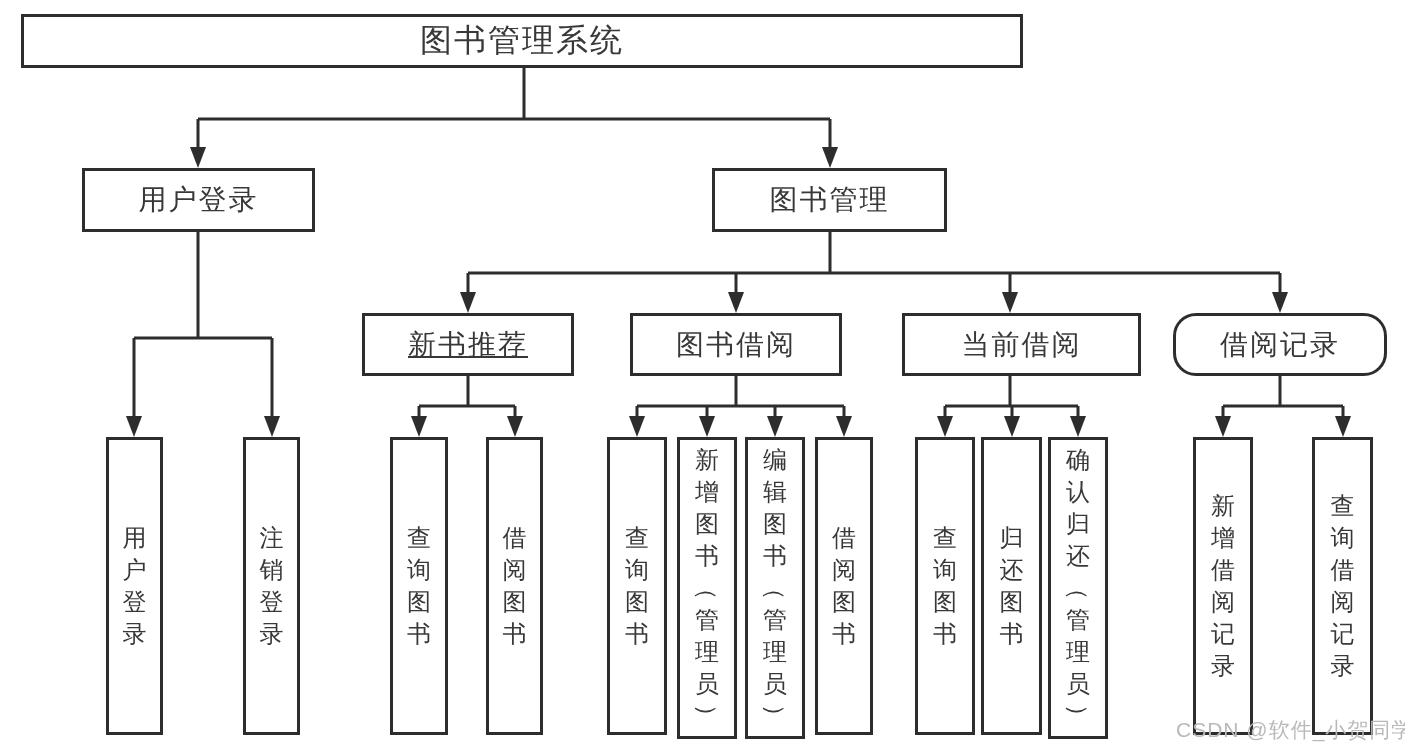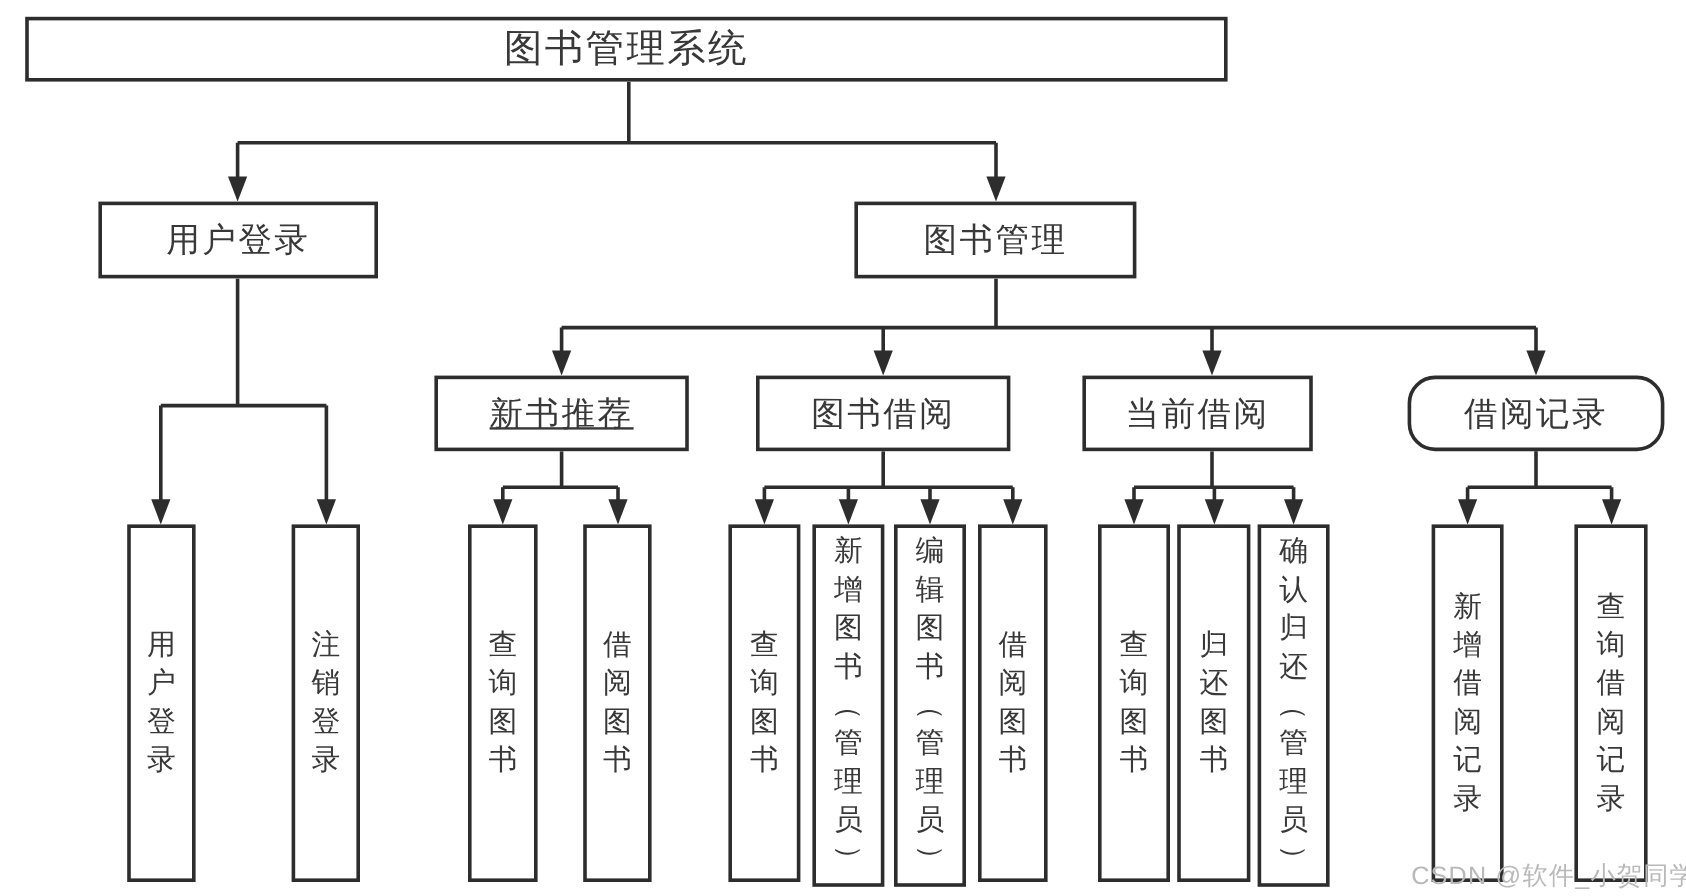--- a/index.html
+++ b/index.html
@@ -61,21 +61,21 @@
     </g>
   </svg>
 
   <div class="node hnode root" style="left:21px;top:14px;width:1002px;height:54px;">图书管理系统</div>
 
   <div class="node hnode" style="left:82px;top:168px;width:233px;height:64px;">用户登录</div>
   <div class="node hnode" style="left:712px;top:168px;width:235px;height:64px;font-family:Liberation Mono, monospace;">图书管理</div>
 
   <div class="node hnode" style="left:362px;top:313px;width:212px;height:63px;text-decoration:underline;">新书推荐</div>
   <div class="node hnode" style="left:630px;top:313px;width:212px;height:63px;">图书借阅</div>
-  <div class="node hnode" style="left:902px;top:313px;width:192px;height:63px;">当前借阅</div>
+  <div class="node hnode" style="left:902px;top:313px;width:239px;height:63px;">当前借阅</div>
   <div class="node hnode" style="left:1173px;top:313px;width:214px;height:63px;border-radius:23px;">借阅记录</div>
 
   <div class="node leaf" style="left:106px;top:437px;width:57px;height:298px;">
       <span>用</span>
       <span>户</span>
       <span>登</span>
       <span>录</span>
     </div>
   <div class="node leaf" style="left:243px;top:437px;width:57px;height:298px;">
       <span>注</span>

